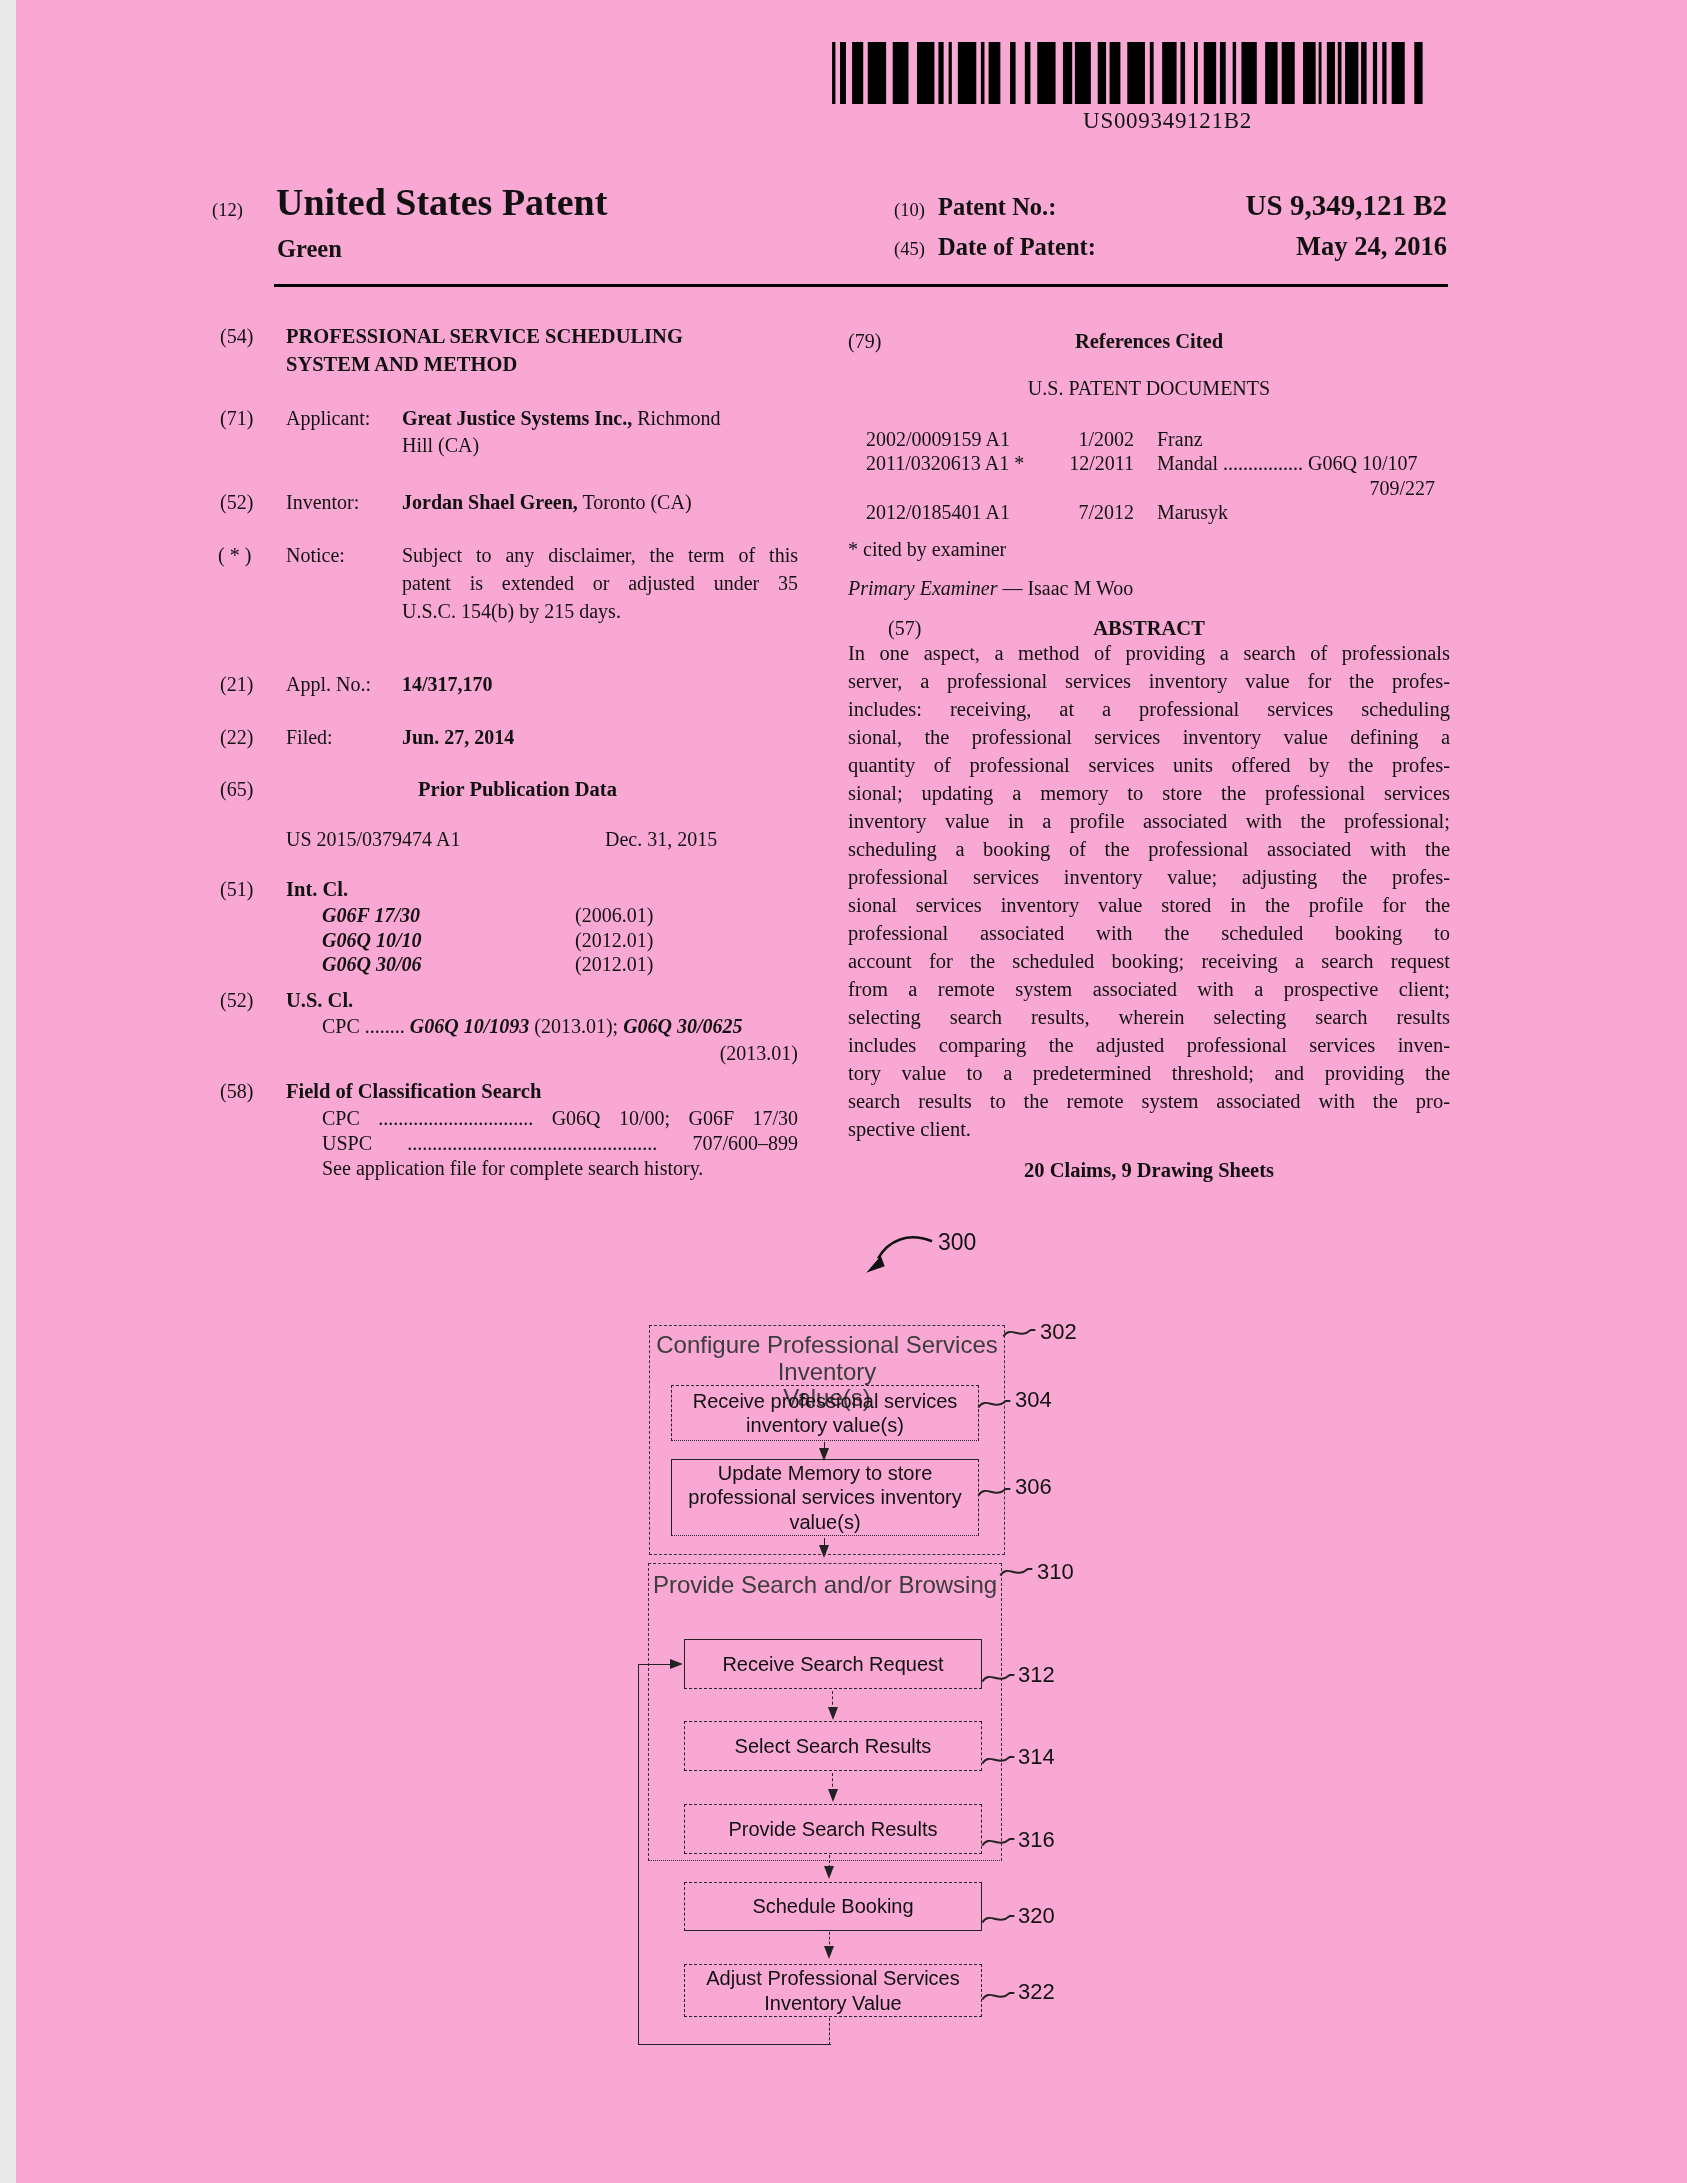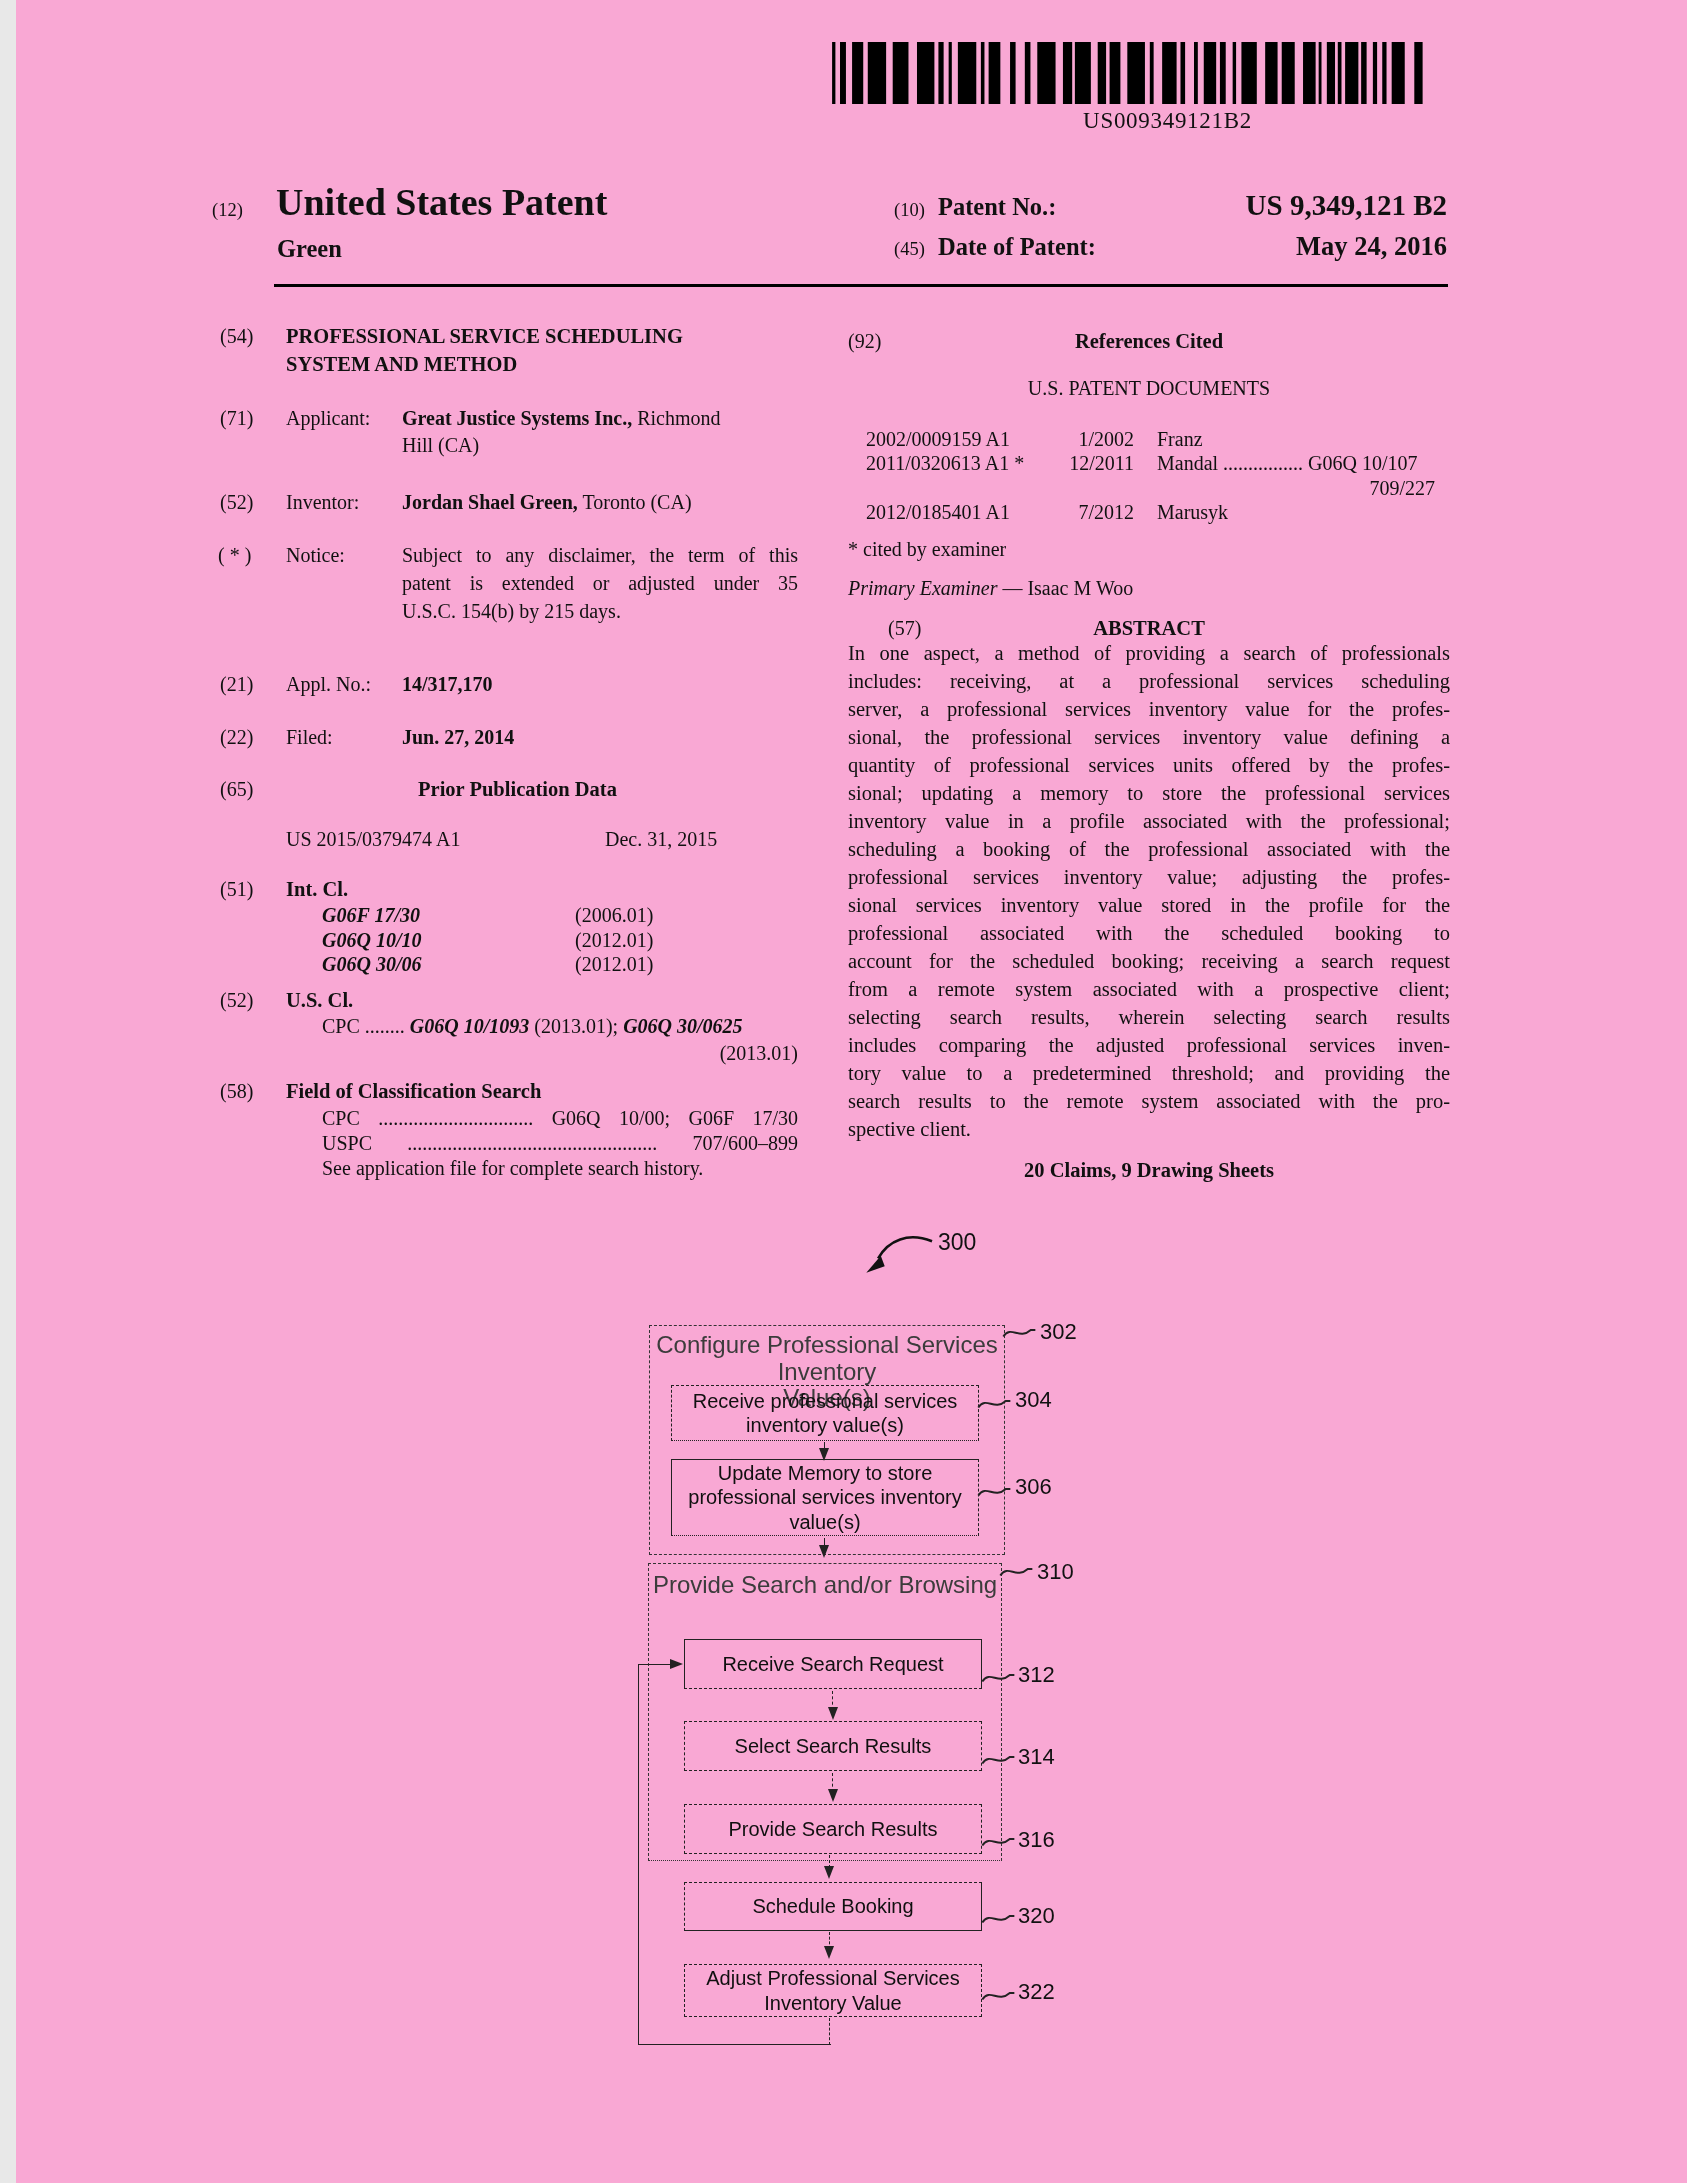--- a/index.html
+++ b/index.html
@@ -152,21 +152,21 @@
     <span class="bi">G06Q 30/0625</span>
   </div>
   <div class="abs fs30 right" style="left:517px;top:1039px;width:265px;">(2013.01)</div>
 
   <div class="abs fs30" style="left:204px;top:1077px;">(58)</div>
   <div class="abs b fs31" style="left:270px;top:1077px;">Field of Classification Search</div>
   <div class="abs fs30 just" style="left:306px;top:1104px;width:476px;">CPC ...............................  G06Q 10/00;  G06F 17/30</div>
   <div class="abs fs30 just" style="left:306px;top:1129px;width:476px;">USPC ..................................................  707/600–899</div>
   <div class="abs fs30" style="left:306px;top:1154px;">See application file for complete search history.</div>
 
-  <div class="abs fs30" style="left:832px;top:327px;">(92)</div>
+  <div class="abs fs30" style="left:832px;top:327px;">(79)</div>
   <div class="abs b fs31 ctr" style="left:832px;top:327px;width:602px;">References Cited</div>
   <div class="abs fs30 ctr" style="left:832px;top:374px;width:602px;">U.S. PATENT DOCUMENTS</div>
 
   <div class="abs fs30" style="left:850px;top:425px;">
     <span>2002/0009159  A1</span></div>
   <div class="abs fs30 right" style="left:986px;top:425px;width:132px;">1/2002</div>
   <div class="abs fs30" style="left:1141px;top:425px;">Franz</div>
 
   <div class="abs fs30" style="left:850px;top:449px;">
     <span>2011/0320613  A1 *</span></div>
@@ -184,22 +184,22 @@
   <div class="abs fs30" style="left:832px;top:574px;">
     <span class="i">Primary Examiner</span>
     <span>— Isaac M Woo</span>
   </div>
 
   <div class="abs fs30" style="left:872px;top:614px;">(57)</div>
   <div class="abs b fs31 ctr" style="left:832px;top:614px;width:602px;">ABSTRACT</div>
 
   <div id="abstract-block" class="abs" style="left:832px;top:639px;width:602px;font-size:20.5px;line-height:28px;">
       <div style="text-align: justify; text-align-last: justify;">In one aspect, a method of providing a search of professionals</div>
+      <div style="text-align: justify; text-align-last: justify;">server, a professional services inventory value for the profes-</div>
       <div style="text-align: justify; text-align-last: justify;">includes: receiving, at a professional services scheduling</div>
-      <div style="text-align: justify; text-align-last: justify;">server, a professional services inventory value for the profes-</div>
       <div style="text-align: justify; text-align-last: justify;">sional, the professional services inventory value defining a</div>
       <div style="text-align: justify; text-align-last: justify;">quantity of professional services units offered by the profes-</div>
       <div style="text-align: justify; text-align-last: justify;">sional; updating a memory to store the professional services</div>
       <div style="text-align: justify; text-align-last: justify;">inventory value in a profile associated with the professional;</div>
       <div style="text-align: justify; text-align-last: justify;">scheduling a booking of the professional associated with the</div>
       <div style="text-align: justify; text-align-last: justify;">professional services inventory value; adjusting the profes-</div>
       <div style="text-align: justify; text-align-last: justify;">sional services inventory value stored in the profile for the</div>
       <div style="text-align: justify; text-align-last: justify;">professional associated with the scheduled booking to</div>
       <div style="text-align: justify; text-align-last: justify;">account for the scheduled booking; receiving a search request</div>
       <div style="text-align: justify; text-align-last: justify;">from a remote system associated with a prospective client;</div>

